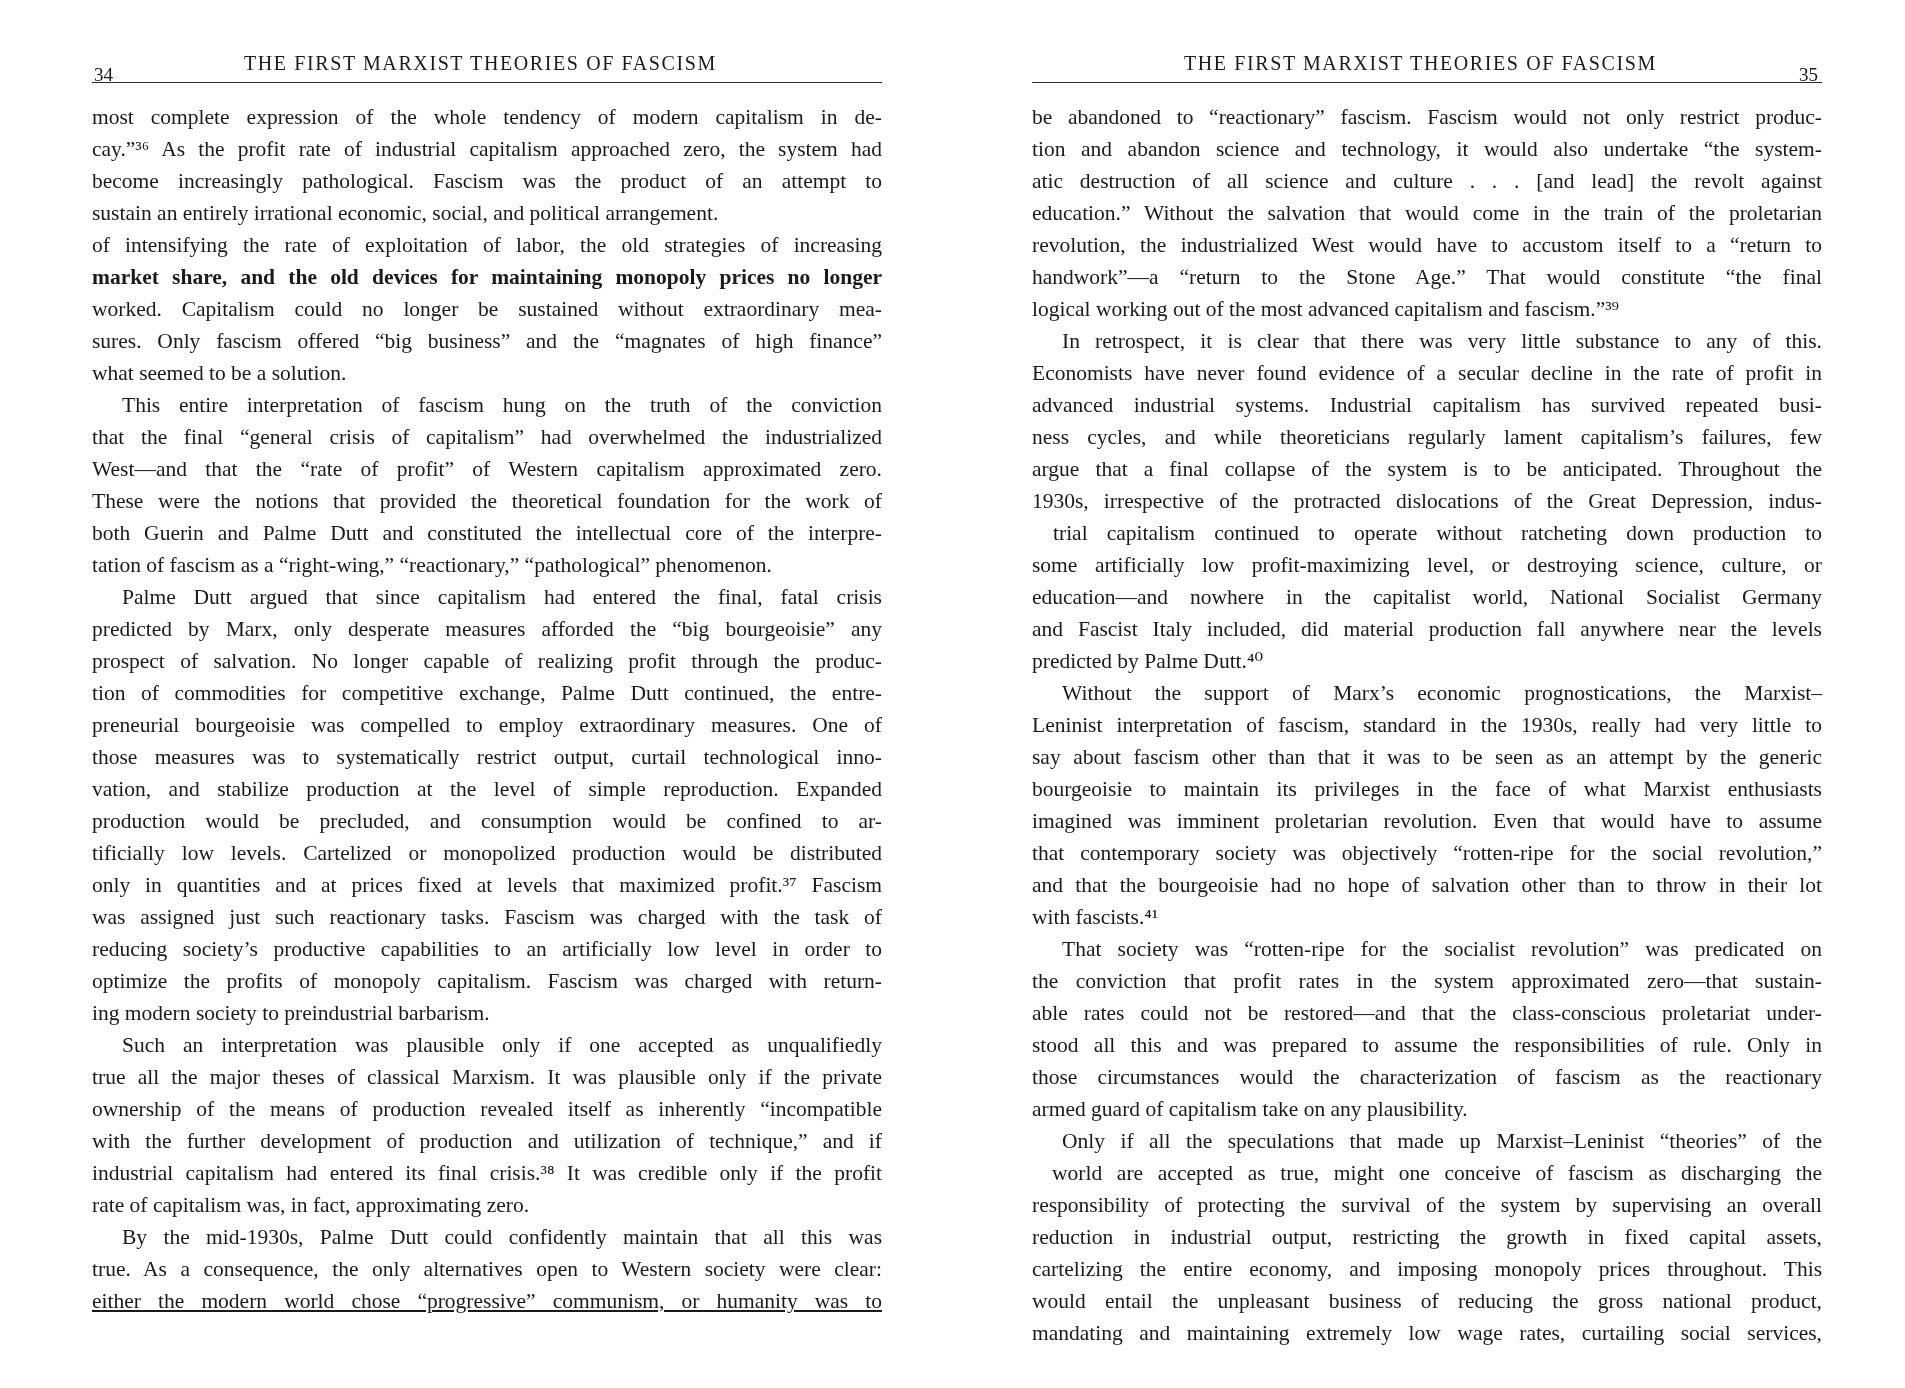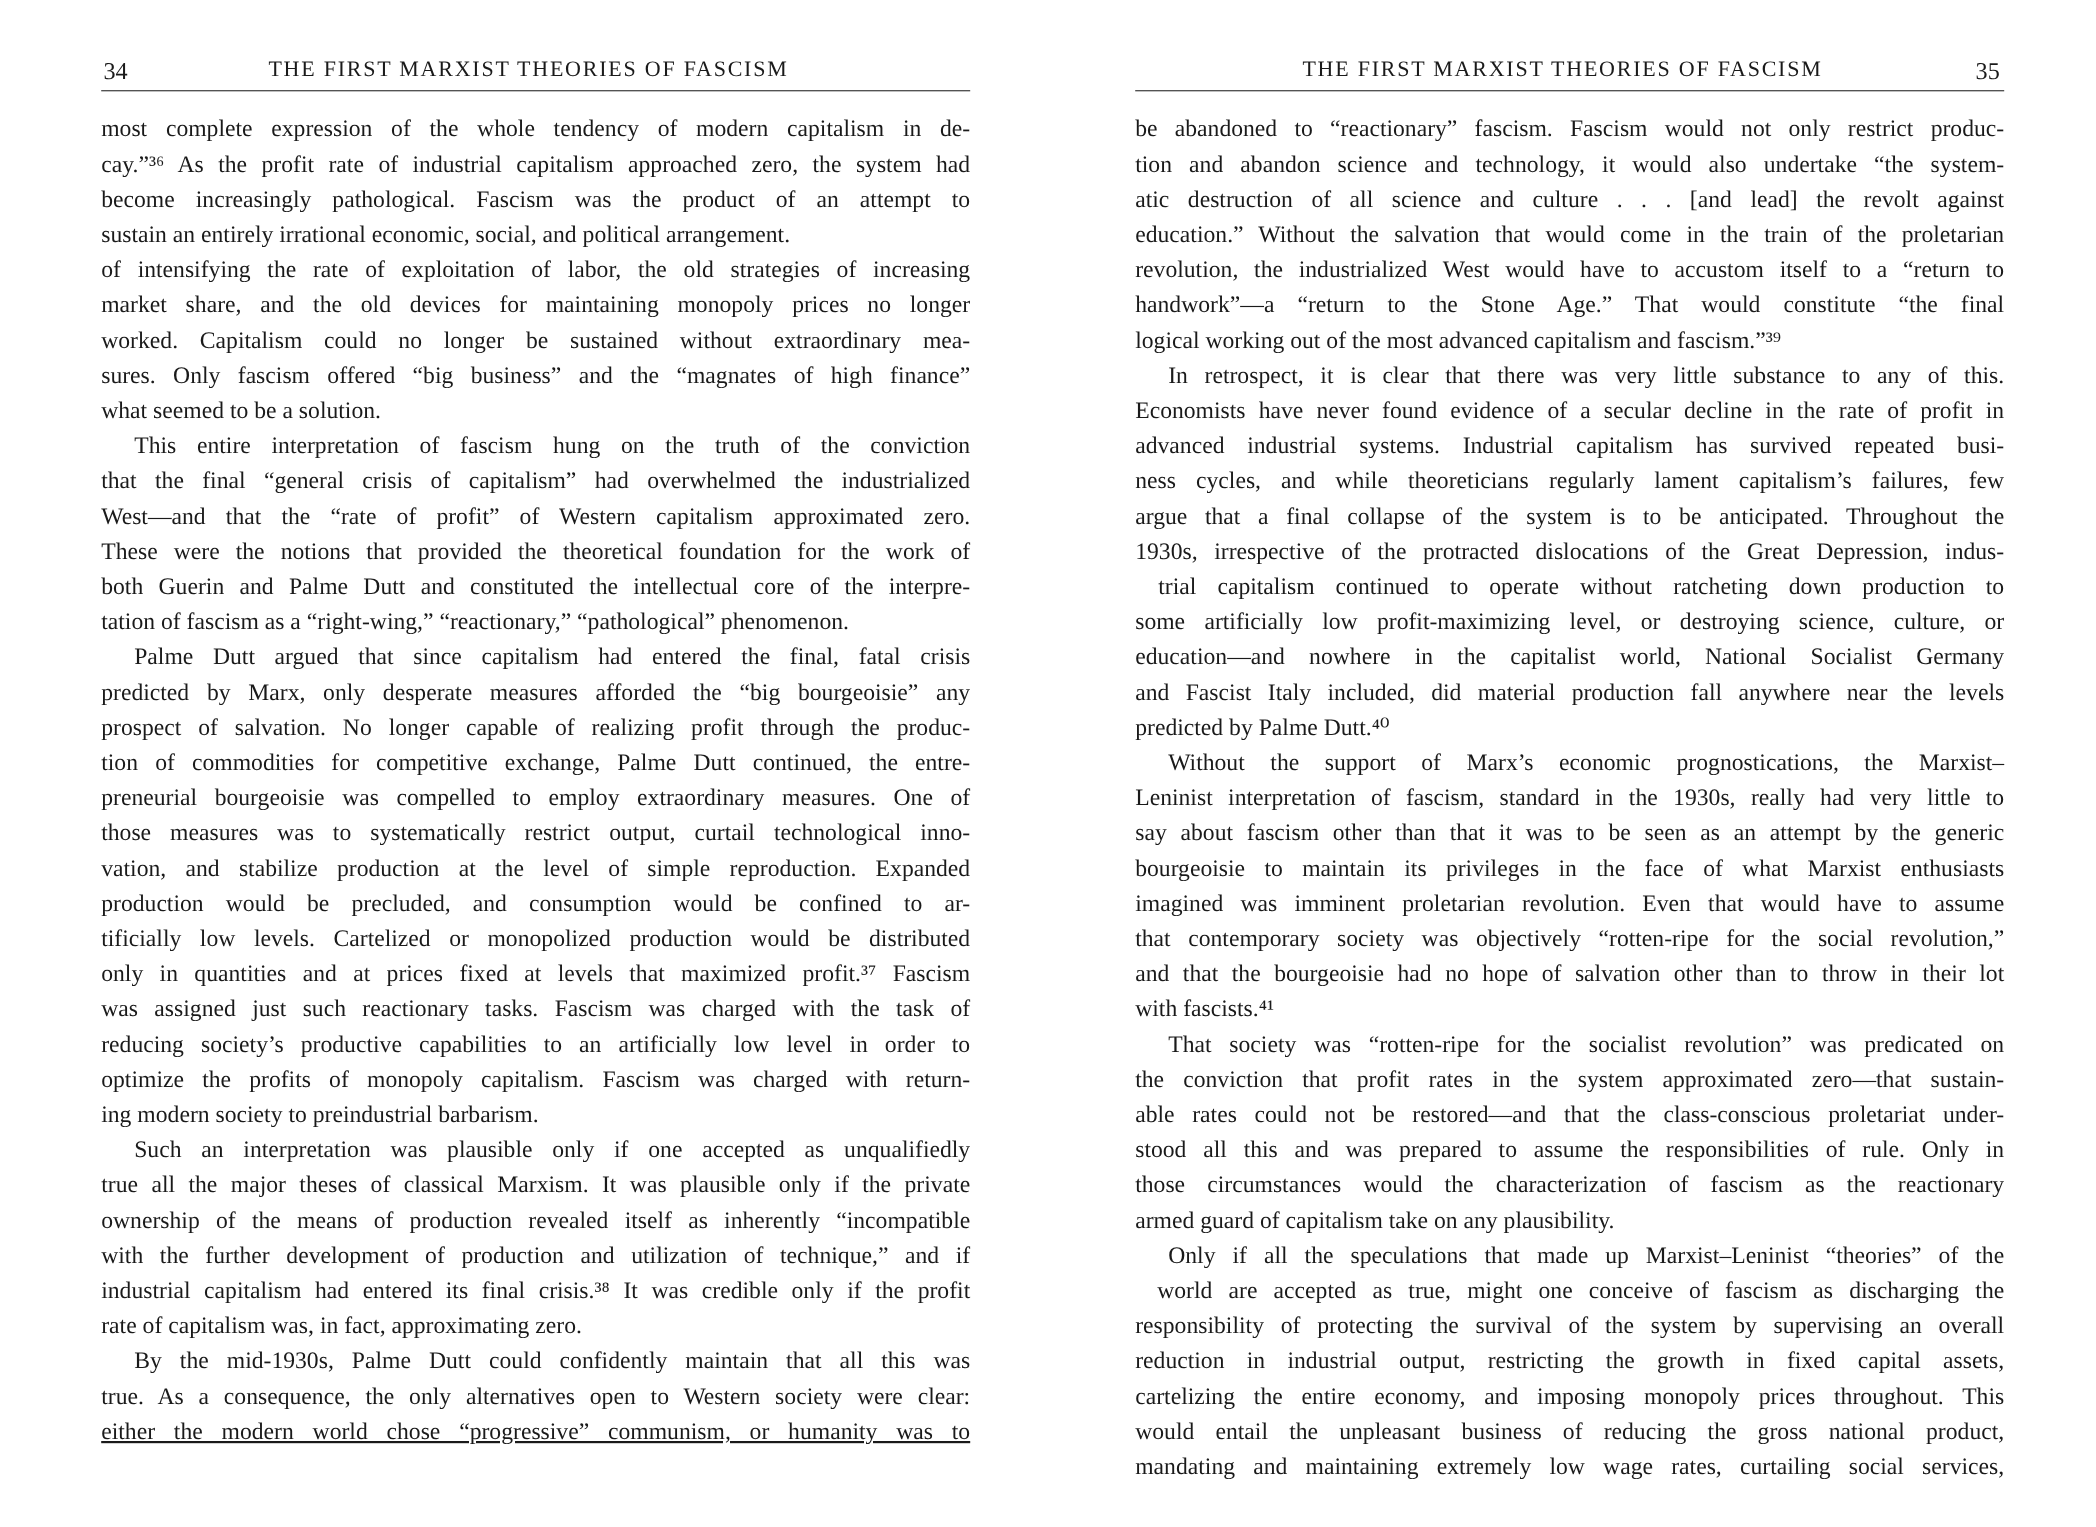--- a/index.html
+++ b/index.html
@@ -3,21 +3,21 @@
 <meta charset="utf-8">
 <style>
   html, body { margin: 0; padding: 0; background: #ffffff; }
   body { width: 1905px; height: 1388px; position: relative; overflow: hidden;
          font-family: "Liberation Serif", "DejaVu Serif", serif; color: #1a1a1a; }
   .page { position: absolute; top: 0; width: 790px; height: 1388px; }
   .page.left { left: 92px; }
   .page.right { left: 1032px; }
   .header { position: absolute; top: 52px; left: 0; width: 790px; height: 26px;
             font-size: 20px; letter-spacing: 1.6px; }
-  .header .folio { position: absolute; top: 0; font-size: 22px; letter-spacing: 0; }
+  .header .folio { position: absolute; top: 12px; font-size: 19px; letter-spacing: 0; }
   .left .header .folio { left: 2px; }
   .right .header .folio { right: 4px; }
   .header .running { position: absolute; top: 0; white-space: nowrap; }
   .left .header .running { left: 152px; }
   .right .header .running { left: 152px; }
   .rule { position: absolute; top: 82px; left: 0; width: 790px; height: 0;
           border-top: 1.6px solid #2a2a2a; }
   .body { position: absolute; top: 101px; left: 0; width: 790px; }
   .line { display: block; height: 32px; line-height: 32px; font-size: 21.5px;
           text-align: justify; text-align-last: justify; white-space: nowrap;
@@ -46,21 +46,21 @@
       <div class="line">
         <span class="t" style="white-space: normal;">become increasingly pathological. Fascism was the product of an attempt to</span>
       </div>
       <div class="line last">
         <span class="t">sustain an entirely irrational economic, social, and political arrangement.</span>
       </div>
       <div class="line">
         <span class="t" style="white-space: normal;">of intensifying the rate of exploitation of labor, the old strategies of increasing</span>
       </div>
       <div class="line">
-        <span class="t" style="white-space: normal;">market share, and the old devices for maintaining monopoly prices no longer</span>
+        <span class="t" style="white-space: normal; font-weight: bold;">market share, and the old devices for maintaining monopoly prices no longer</span>
       </div>
       <div class="line">
         <span class="t" style="white-space: normal;">worked. Capitalism could no longer be sustained without extraordinary mea-</span>
       </div>
       <div class="line">
         <span class="t" style="white-space: normal;">sures. Only fascism offered “big business” and the “magnates of high finance”</span>
       </div>
       <div class="line last">
         <span class="t">what seemed to be a solution.</span>
       </div>

